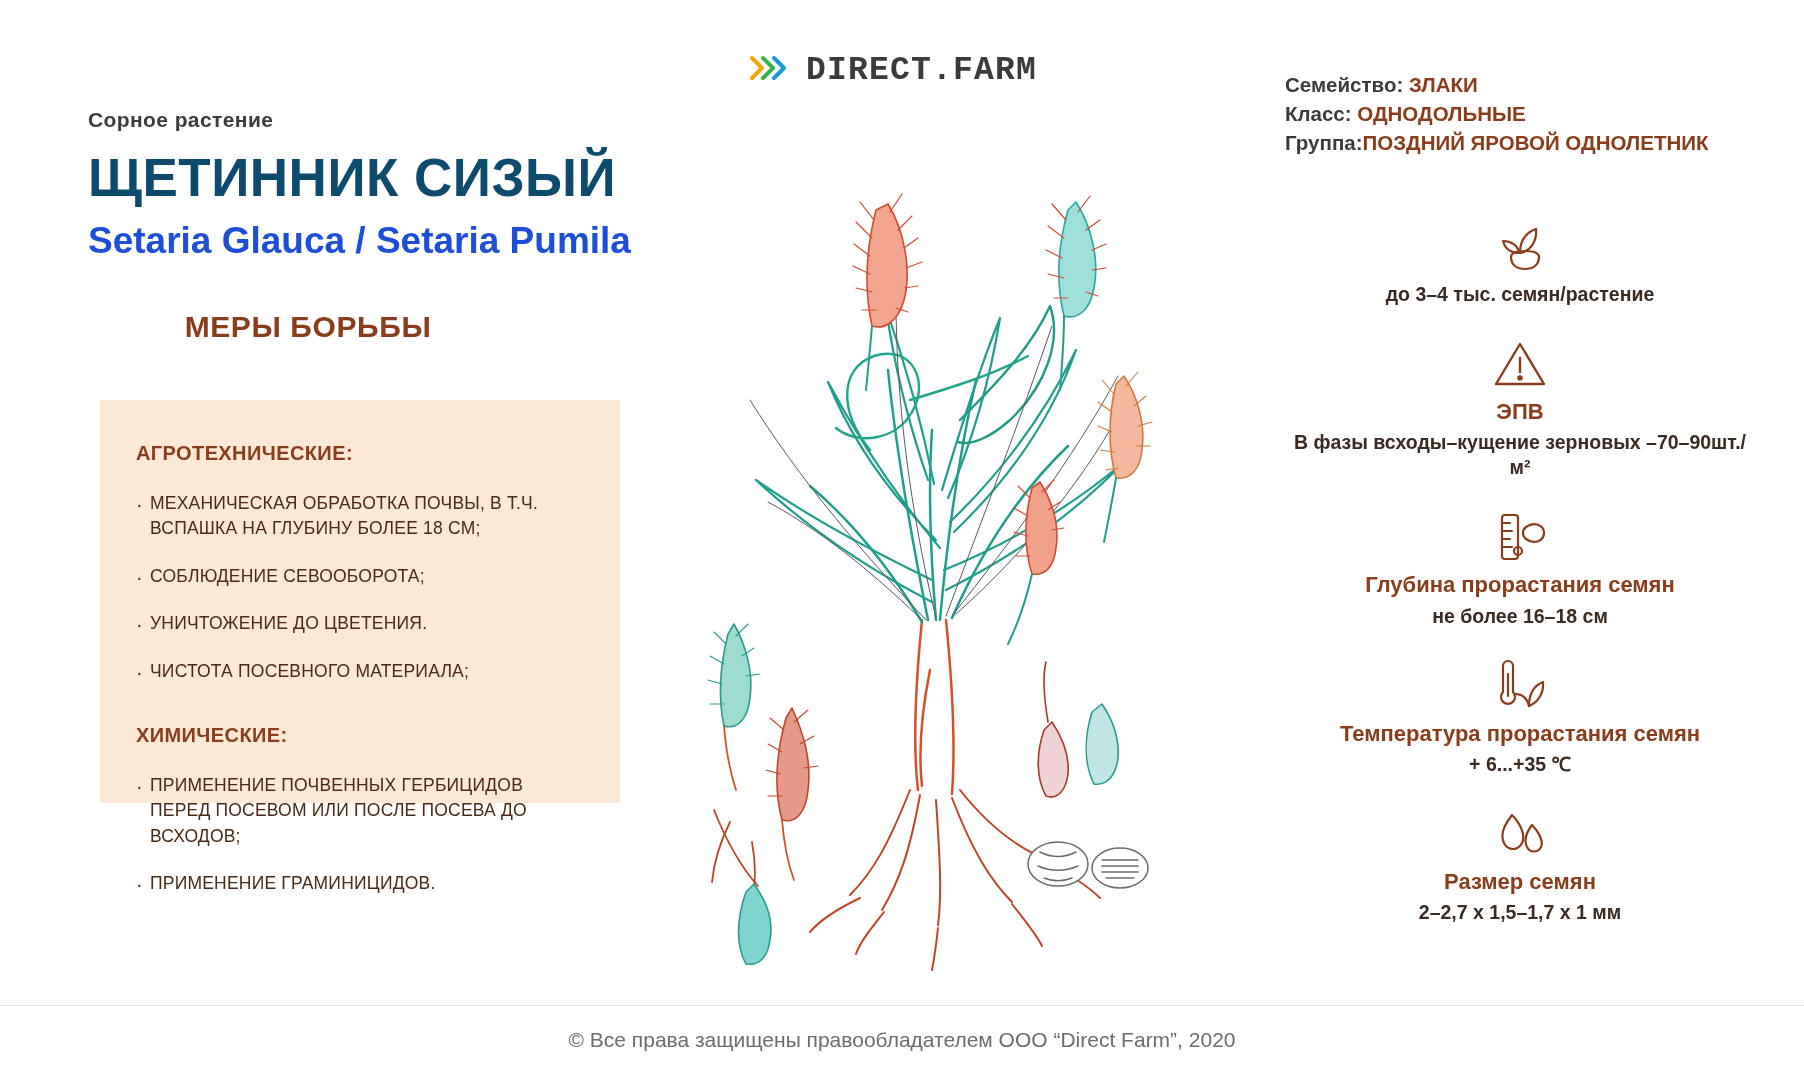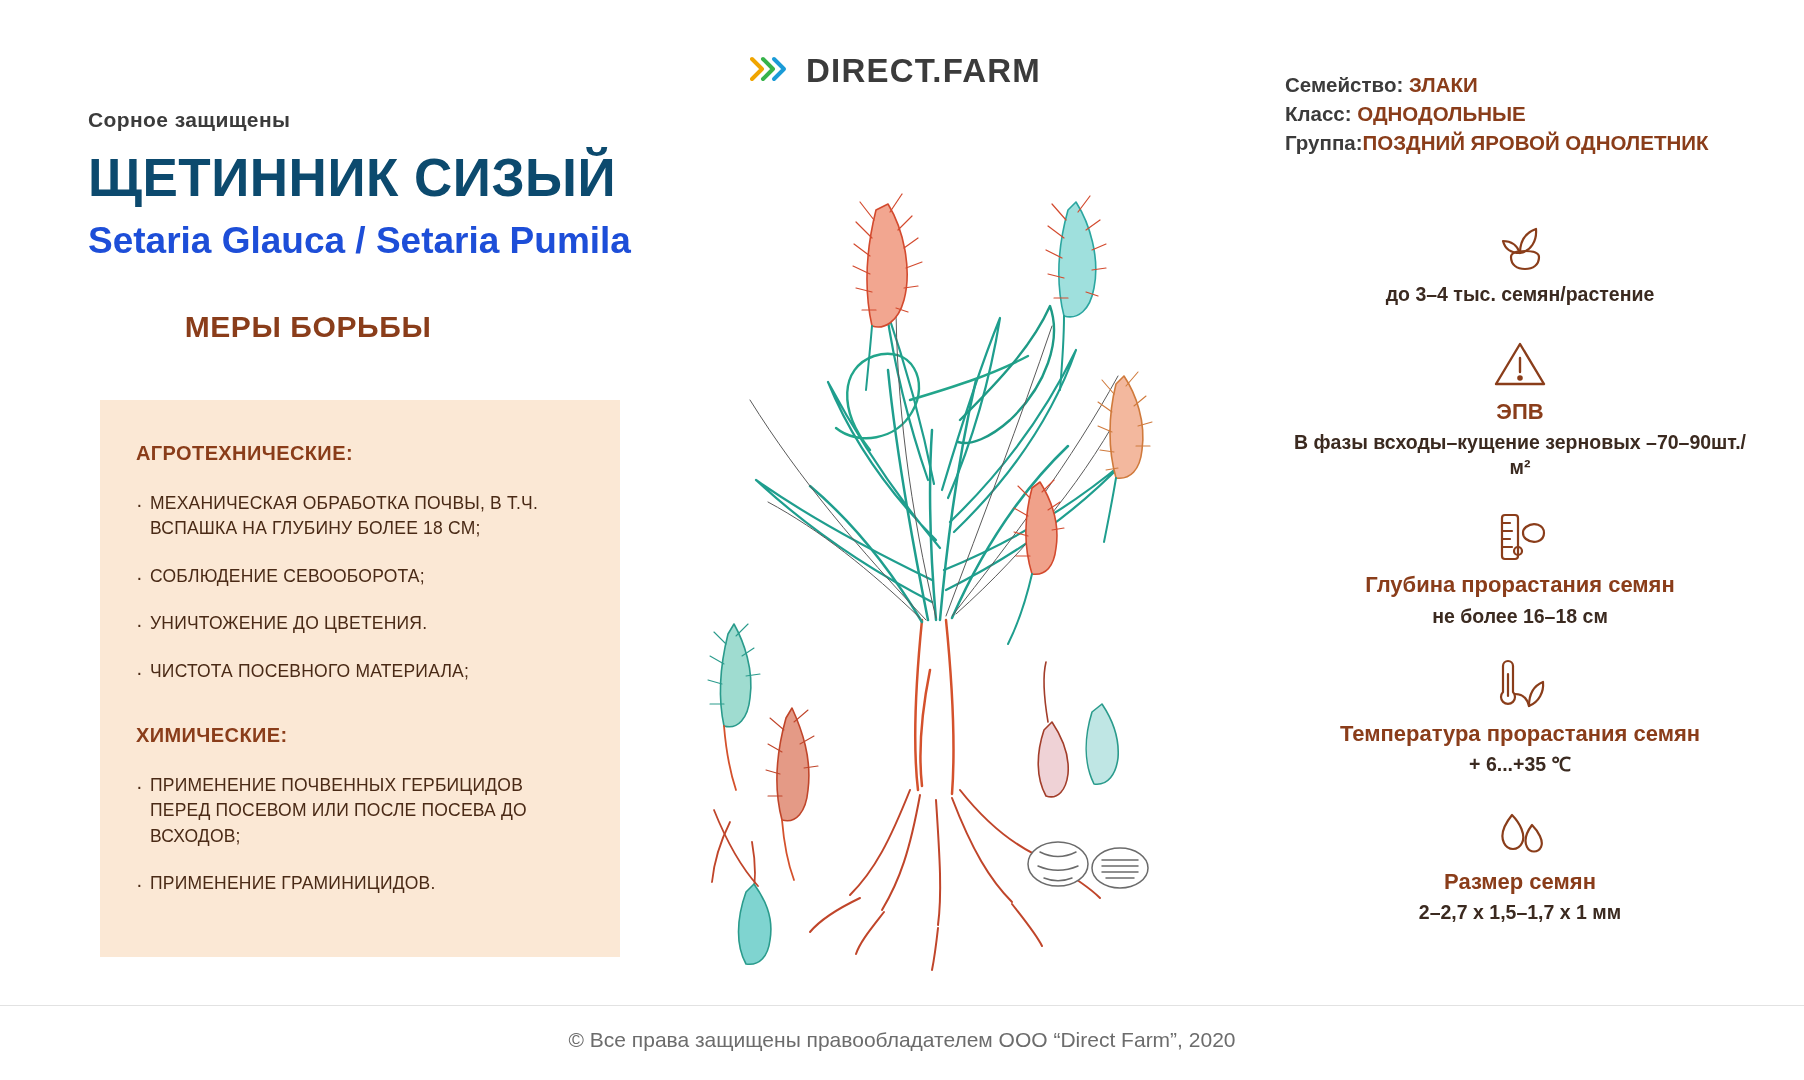--- a/index.html
+++ b/index.html
@@ -13,21 +13,21 @@
   .page {
     position: relative;
     width: 1804px; height: 1080px;
     background: #ffffff;
   }
 
   
   .brand {
     position: absolute;
     left: 750px; top: 52px;
-    display: flex; align-items: center; gap: 16px;
+    display: flex; align-items: center; gap: 16px; font-family: Liberation Mono, monospace;
   }
   .brand-mark { display: block; }
   .brand-name {
     font-size: 33px;
     font-weight: bold;
     letter-spacing: 1.2px;
     color: #3b3b3b;
   }
 
   
@@ -62,21 +62,21 @@
     font-size: 30px;
     font-weight: bold;
     color: #8a3d1a;
     letter-spacing: .6px;
     padding-right: 120px;
   }
 
   .panel {
     position: absolute;
     left: 100px; top: 400px;
-    width: 520px; height: 557px;
+    width: 520px; height: 403px;
     background: #fbe8d5;
     padding: 42px 36px 30px 36px;
   }
   .panel h3 {
     margin: 0 0 26px 0;
     font-size: 20px;
     font-weight: bold;
     color: #8a3d1a;
     letter-spacing: .4px;
   }
@@ -172,21 +172,21 @@
       <svg width="40" height="30" viewBox="0 0 40 30">
         <path d="M2 5 L12 15 L2 25" fill="none" stroke="#f0a500" stroke-width="4" stroke-linecap="round" stroke-linejoin="round"></path>
         <path d="M13 5 L23 15 L13 25" fill="none" stroke="#37b34a" stroke-width="4" stroke-linecap="round" stroke-linejoin="round"></path>
         <path d="M24 5 L34 15 L24 25" fill="none" stroke="#1a9bd7" stroke-width="4" stroke-linecap="round" stroke-linejoin="round"></path>
       </svg>
     </span>
     <span class="brand-name">DIRECT.FARM</span>
   </div>
 
   <div class="left">
-    <div class="kicker">Сорное защищены</div>
+    <div class="kicker">Сорное растение</div>
     <div class="title">ЩЕТИННИК СИЗЫЙ</div>
     <div class="latin">Setaria Glauca / Setaria Pumila</div>
     <div class="measures-head">МЕРЫ БОРЬБЫ</div>
   </div>
 
   <div class="panel">
     <h3>АГРОТЕХНИЧЕСКИЕ:</h3>
     <ul>
       <li>МЕХАНИЧЕСКАЯ ОБРАБОТКА ПОЧВЫ, В Т.Ч. ВСПАШКА НА ГЛУБИНУ БОЛЕЕ 18 СМ;</li>
       <li>СОБЛЮДЕНИЕ СЕВООБОРОТА;</li>

